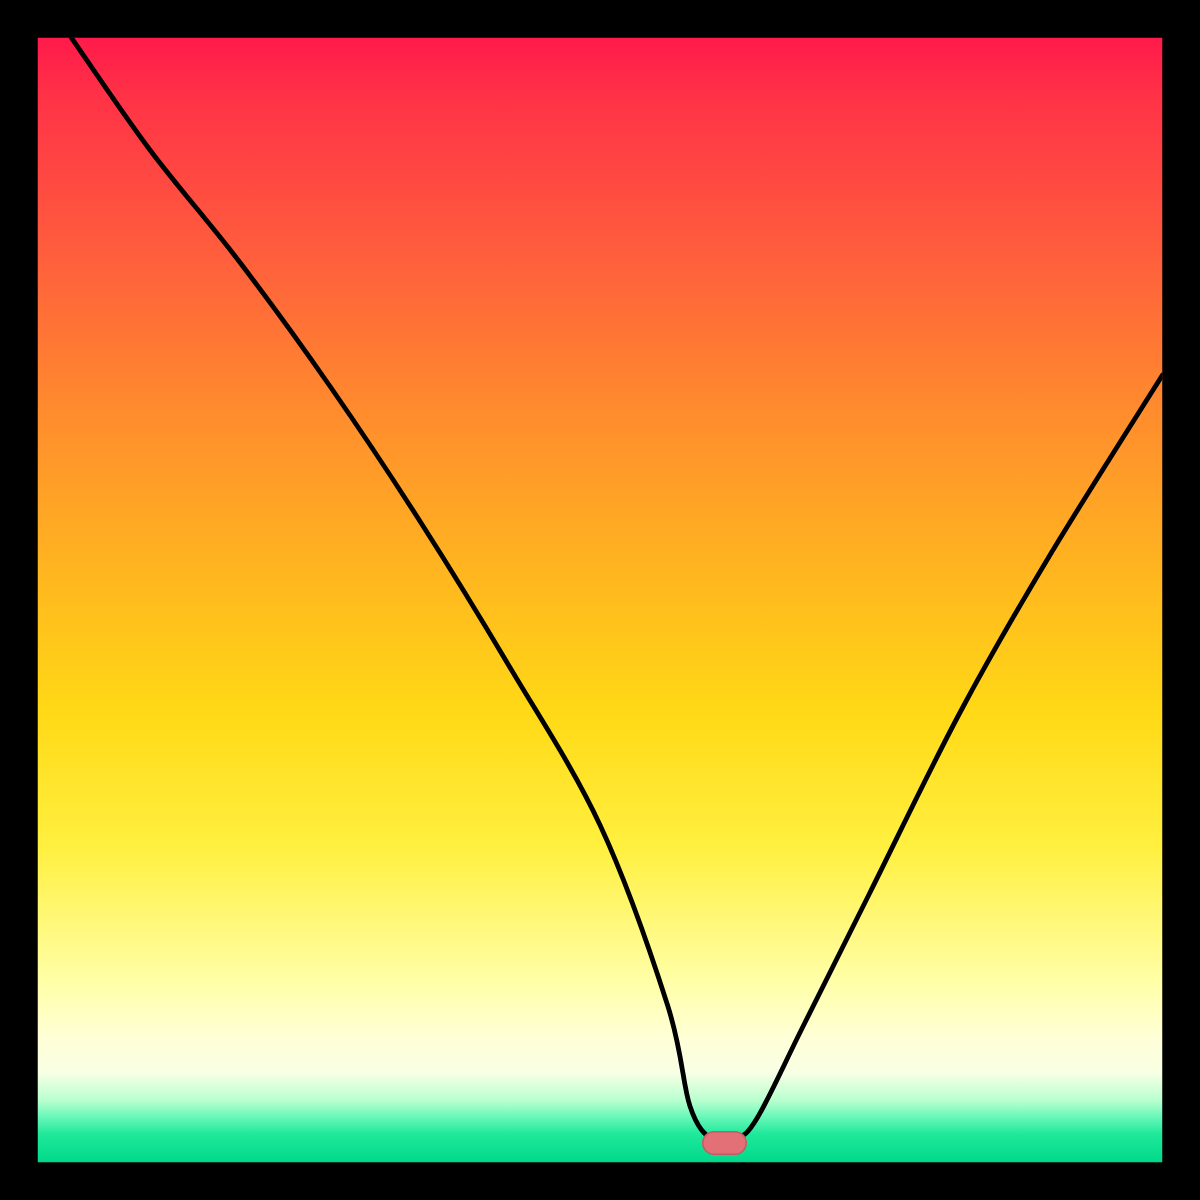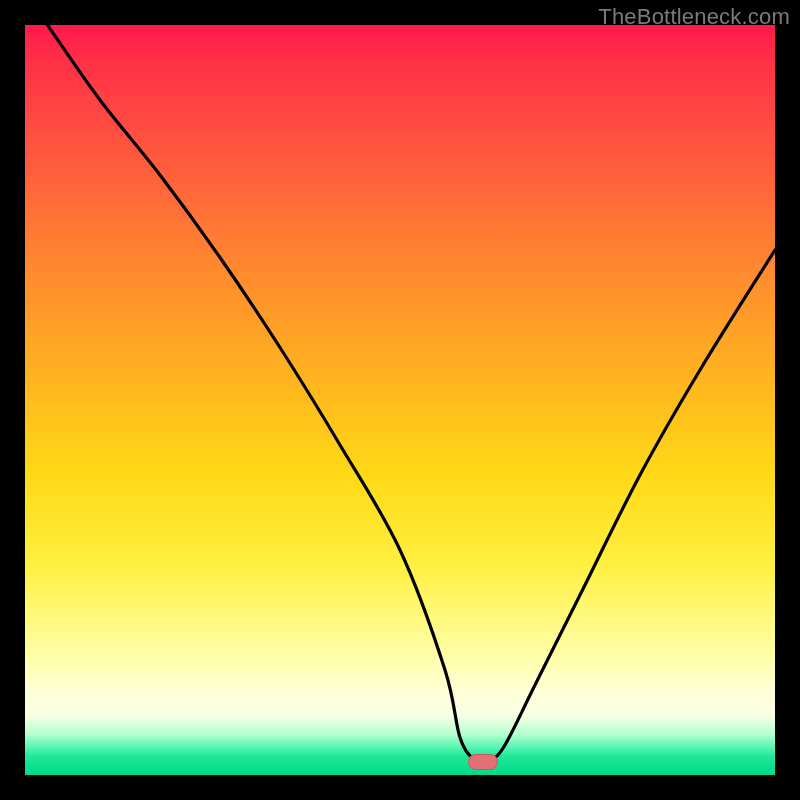--- a/index.html
+++ b/index.html
@@ -83,21 +83,20 @@
     background: #e36f77;
     box-shadow: 0 0 0 1px rgba(0,0,0,0.15) inset;
     transform: translateX(-50%);
   }
 </style>
 </head>
 <body>
 
 <div class="frame">
 
-  <div class="watermark">TheBottleneck.com</div>
 
   <div class="plot-outer">
     <div class="plot-inner">
 
       <div class="gradient-bg"></div>
 
       <svg class="curve" viewBox="0 0 750 750" preserveAspectRatio="none">
         <path id="curve-path" d="M 22.5 0 C 31.25 12.5, 56.25 50, 75 75 C 93.75 100, 115 123.75, 135 150 C 155 176.25, 175 203.75, 195 232.5 C 215 261.25, 235.00000000000003 291.25000000000006, 255.00000000000003 322.50000000000006 C 275 353.75000000000006, 295 386.25, 315 420 C 335 453.75, 357.5 487.5, 375 525 C 392.5 562.5, 410.00000000000006 613.75, 420.00000000000006 645 C 430.00000000000006 676.25, 429.99999999999994 697.5, 434.99999999999994 712.5 C 439.99999999999994 727.5, 445 731.25, 450 735 C 455 738.75, 460 737.5, 465 735 C 470 732.5, 472.5 732.5, 480 720 C 487.5 707.5, 497.50000000000006 685, 510.00000000000006 660 C 522.5 635, 537.5 605, 555 570 C 572.5 535, 595 487.5, 615 450 C 635 412.5, 652.5 382.5, 675 345 C 697.5 307.5, 737.5 245, 750 225" fill="none" stroke="#000000" stroke-width="3.2" stroke-linecap="round" stroke-linejoin="round"></path>
       </svg>
 

